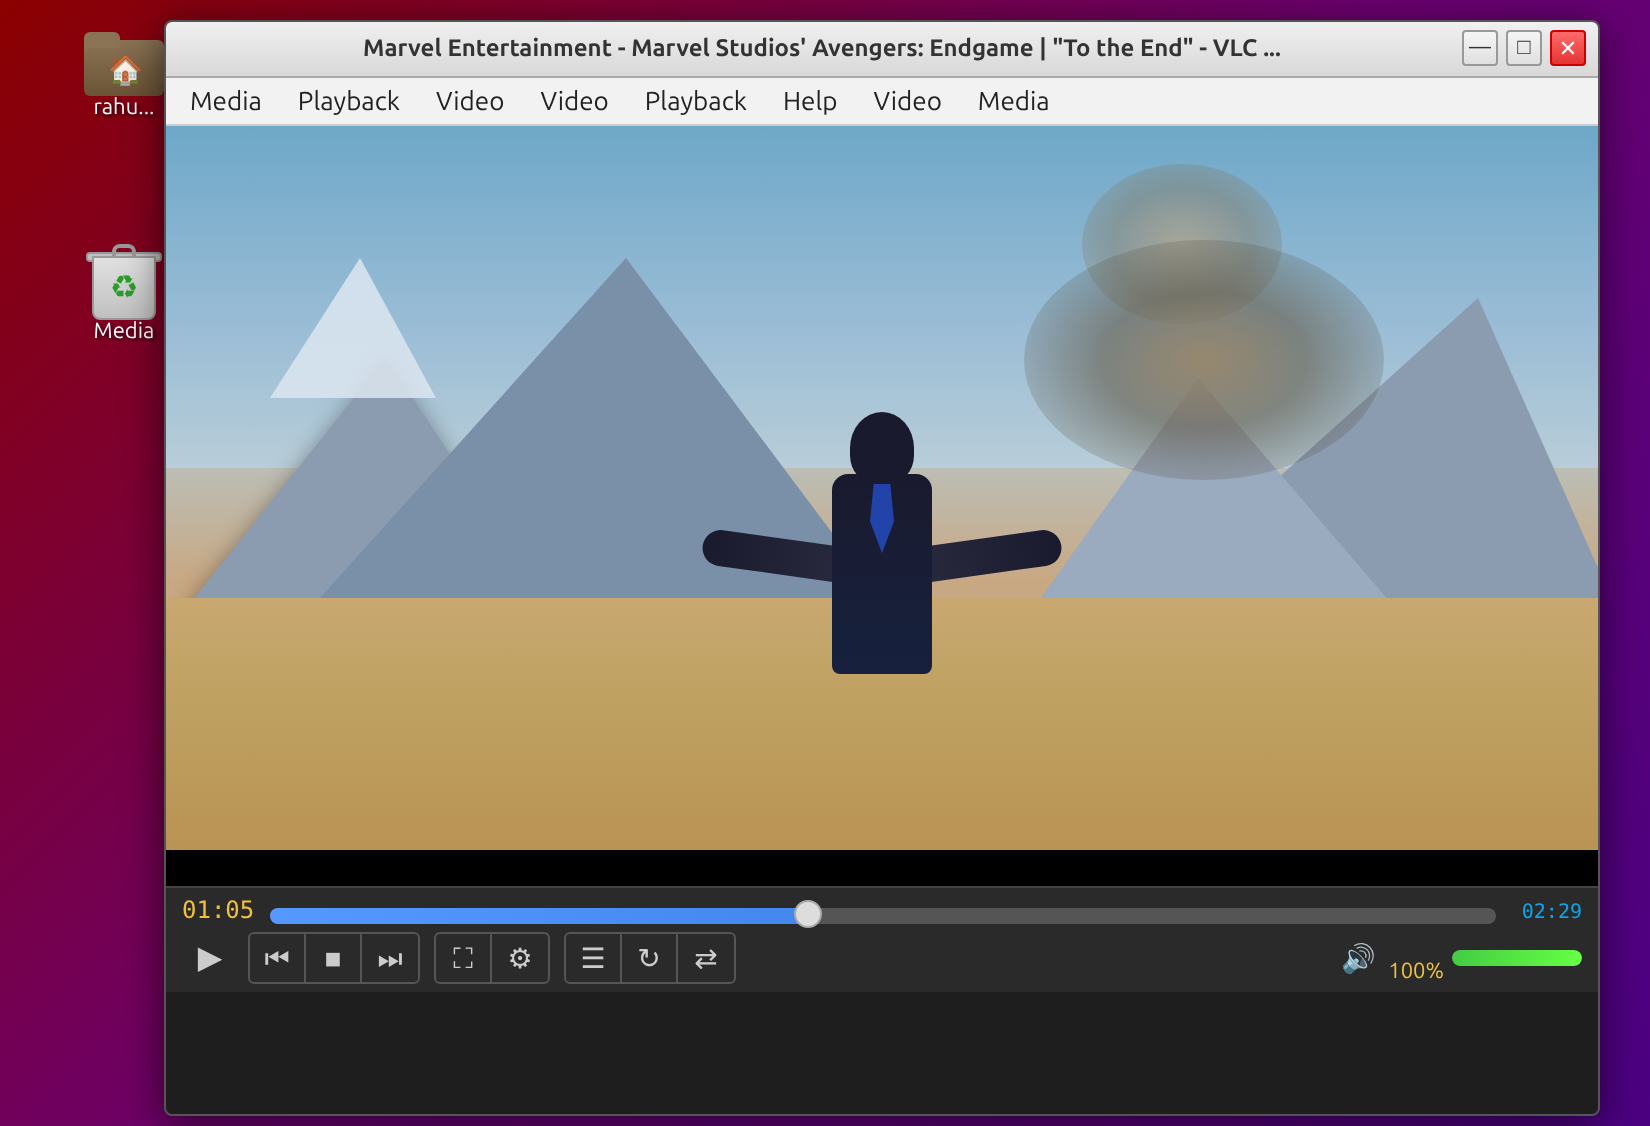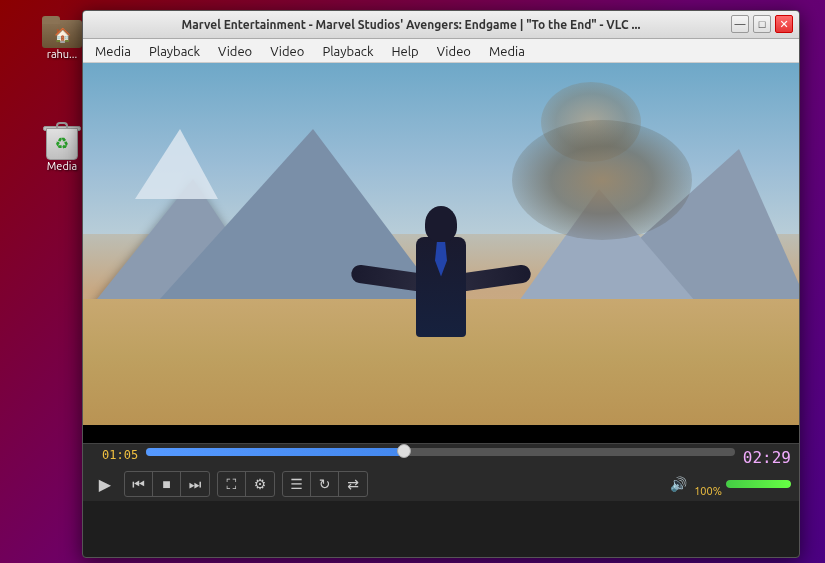--- a/index.html
+++ b/index.html
@@ -314,24 +314,23 @@
     
     .controls-area {
       background: #2a2a2a;
       padding: 4px 8px;
       border-top: 1px solid #444;
     }
 
     
     .progress-row {
       display: flex;
-      align-items: flex-start;
+      align-items: flex-end;
       gap: 8px;
       margin-bottom: 4px;
-      margin-left: 11px;
     }
 
     .time-label {
       font-size: 12px;
       color: #f0c040;
       font-family: monospace;
       min-width: 35px;
     }
 
     .progress-track {
@@ -356,22 +355,22 @@
       top: -4px;
       width: 14px;
       height: 14px;
       background: #ddd;
       border-radius: 50%;
       border: 1px solid #aaa;
       cursor: grab;
     }
 
     .time-end {
-      font-size: 16px;
-      color: #f0abfc;
+      font-size: 10px;
+      color: #0ea5e9;
       font-family: monospace;
       min-width: 35px;
       text-align: right;
     }
 
     
     .buttons-row {
       display: flex;
       align-items: center;
       gap: 3px;

